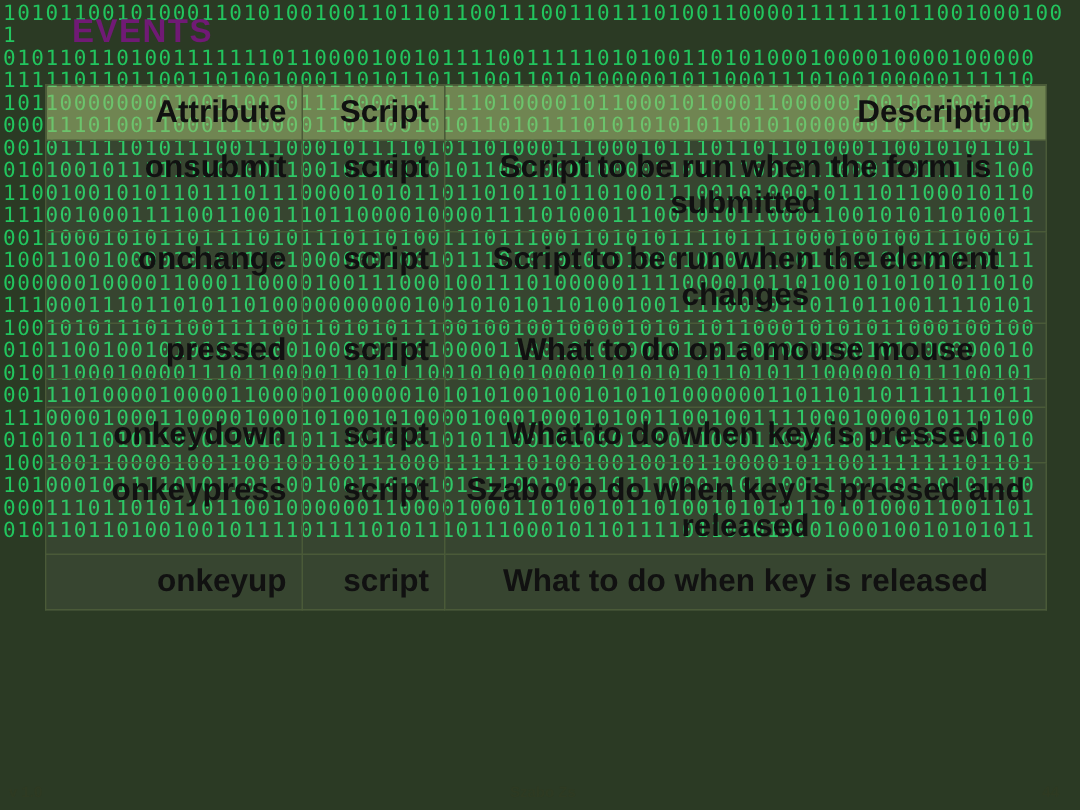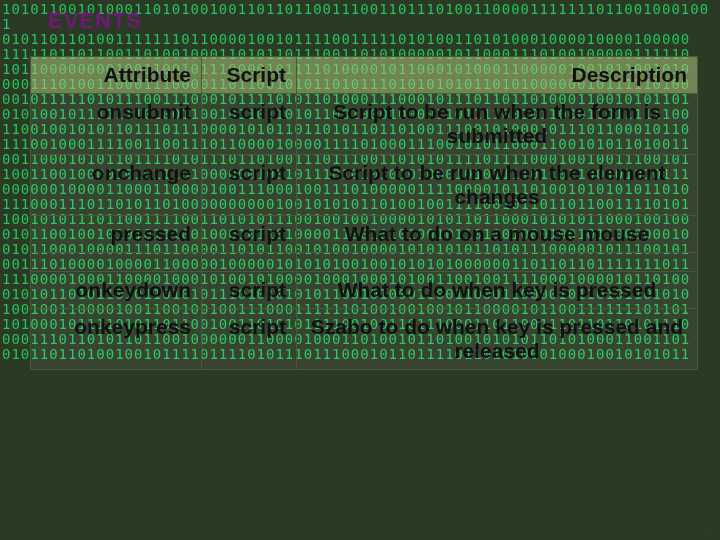--- a/index.html
+++ b/index.html
@@ -78,20 +78,25 @@
   <tr>
         <td>onkeydown</td>
         <td>script</td>
         <td class="desc">What to do when key is pressed</td>
       </tr>
   <tr>
         <td>onkeypress</td>
         <td>script</td>
         <td class="desc">Szabo to do when key is pressed and released</td>
       </tr>
+  <tr>
+        <td>onkeyup</td>
+        <td>script</td>
+        <td class="desc">What to do when key is released</td>
+      </tr>
 </tbody>
   </table>
 
 <div class="footer">
   <span class="ver">v 1.0</span>
   <span class="author">Szabo Zs</span>
   <span class="page">44</span>
 </div>
 
 </body></html>

